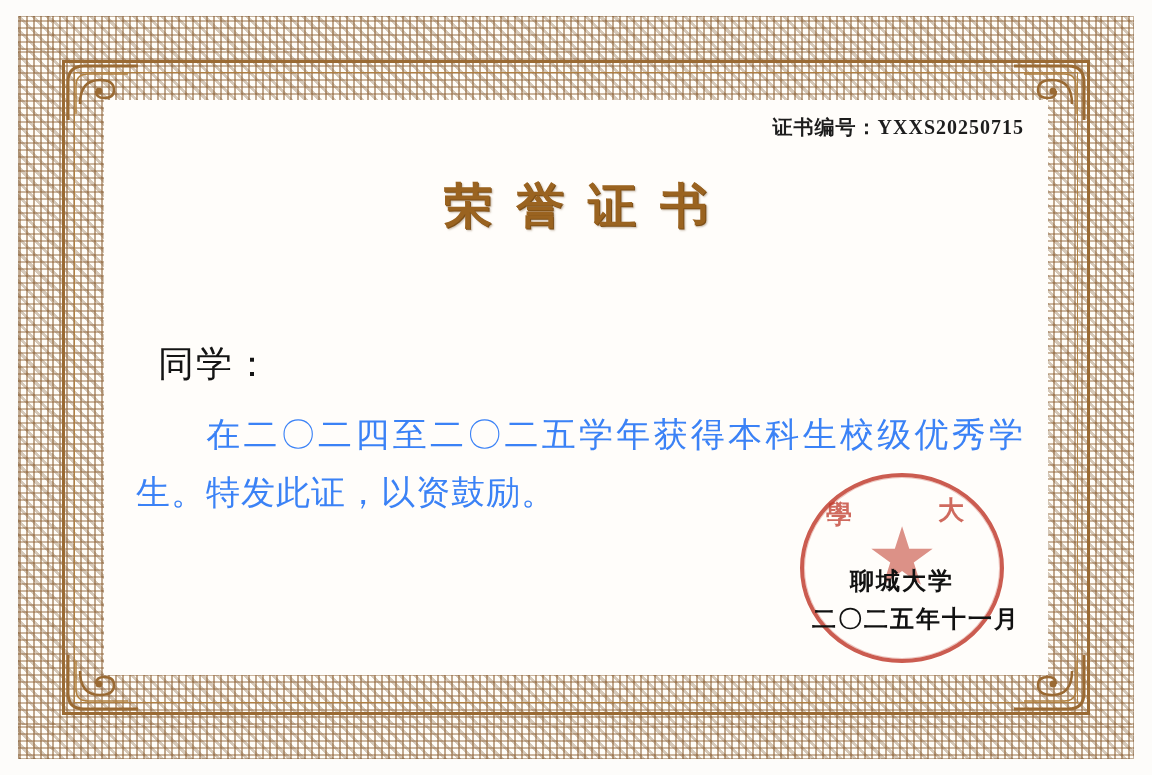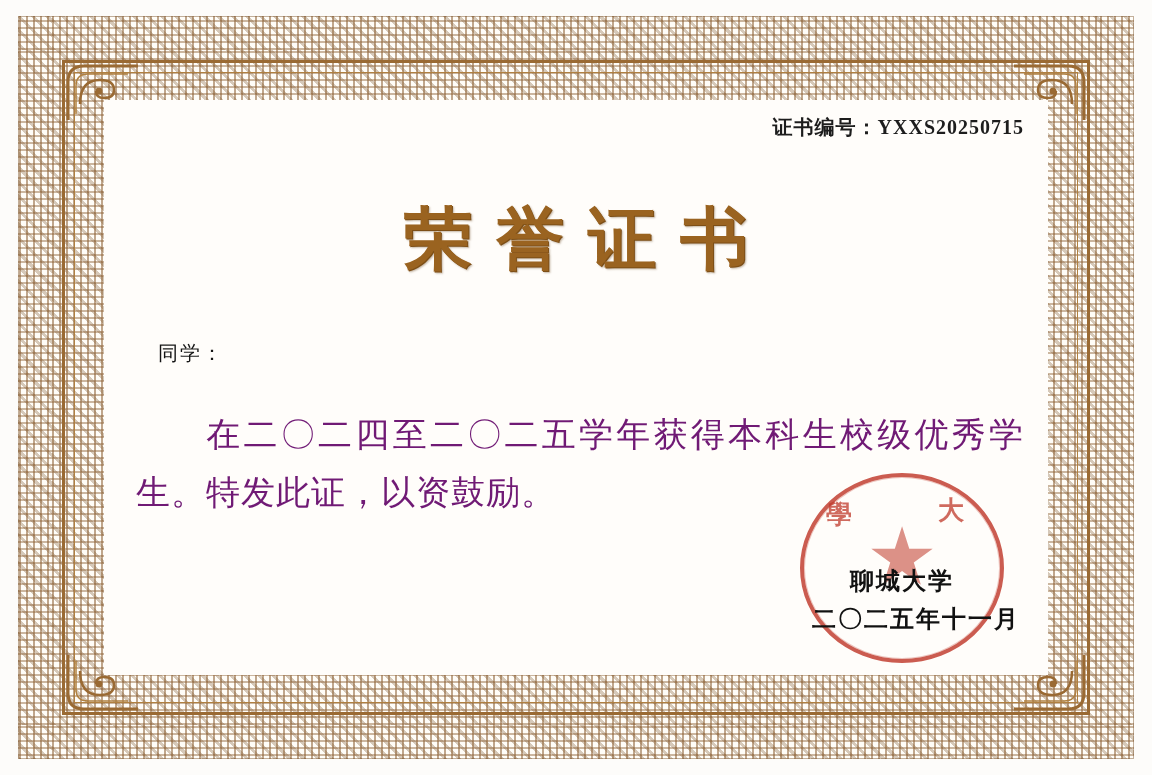--- a/index.html
+++ b/index.html
@@ -116,30 +116,29 @@
     font-family: "Liberation Serif", "DejaVu Serif", serif;
     white-space: nowrap;
   }
 
   .title {
     position: absolute;
     left: 0;
     right: 0;
     top: 86px;
     text-align: center;
-    font-size: 68px;
+    font-size: 48px;
     font-weight: 700;
     letter-spacing: 24px;
     text-indent: 24px;
     color: #9a6320;
     font-family: "Liberation Serif", "DejaVu Serif", serif;
     text-shadow:
       1px 1px 0 #7d4f17,
       2px 2px 2px rgba(90,55,15,0.35);
-    margin-top: 20px;
   }
 
   .salutation {
     position: absolute;
     left: 54px;
     top: 252px;
     display: flex;
     align-items: flex-end;
     font-size: 32px;
     color: #141414;
@@ -150,33 +149,33 @@
     text-align: center;
     border-bottom: 2px solid #1a1a1a;
     padding: 0 10px 3px 10px;
     font-size: 31px;
     font-weight: 700;
     letter-spacing: 4px;
     font-family: "Liberation Serif", "DejaVu Serif", serif;
   }
   .salutation-suffix {
     margin-left: 8px;
-    font-size: 20px;
+    font-size: 36px;
     letter-spacing: 2px;
     padding-bottom: 2px;
   }
 
   .body-text {
     position: absolute;
     left: 40px;
     right: 32px;
     top: 318px;
     font-size: 34px;
     line-height: 1.72;
-    color: #701a75;
+    color: #3b82f6;
     letter-spacing: 1px;
     text-align: justify;
     font-family: "Liberation Serif", "DejaVu Serif", serif;
   }
   .body-text .indent { display: inline-block; width: 2em; }
 
   
   .seal {
     position: absolute;
     right: 52px;

